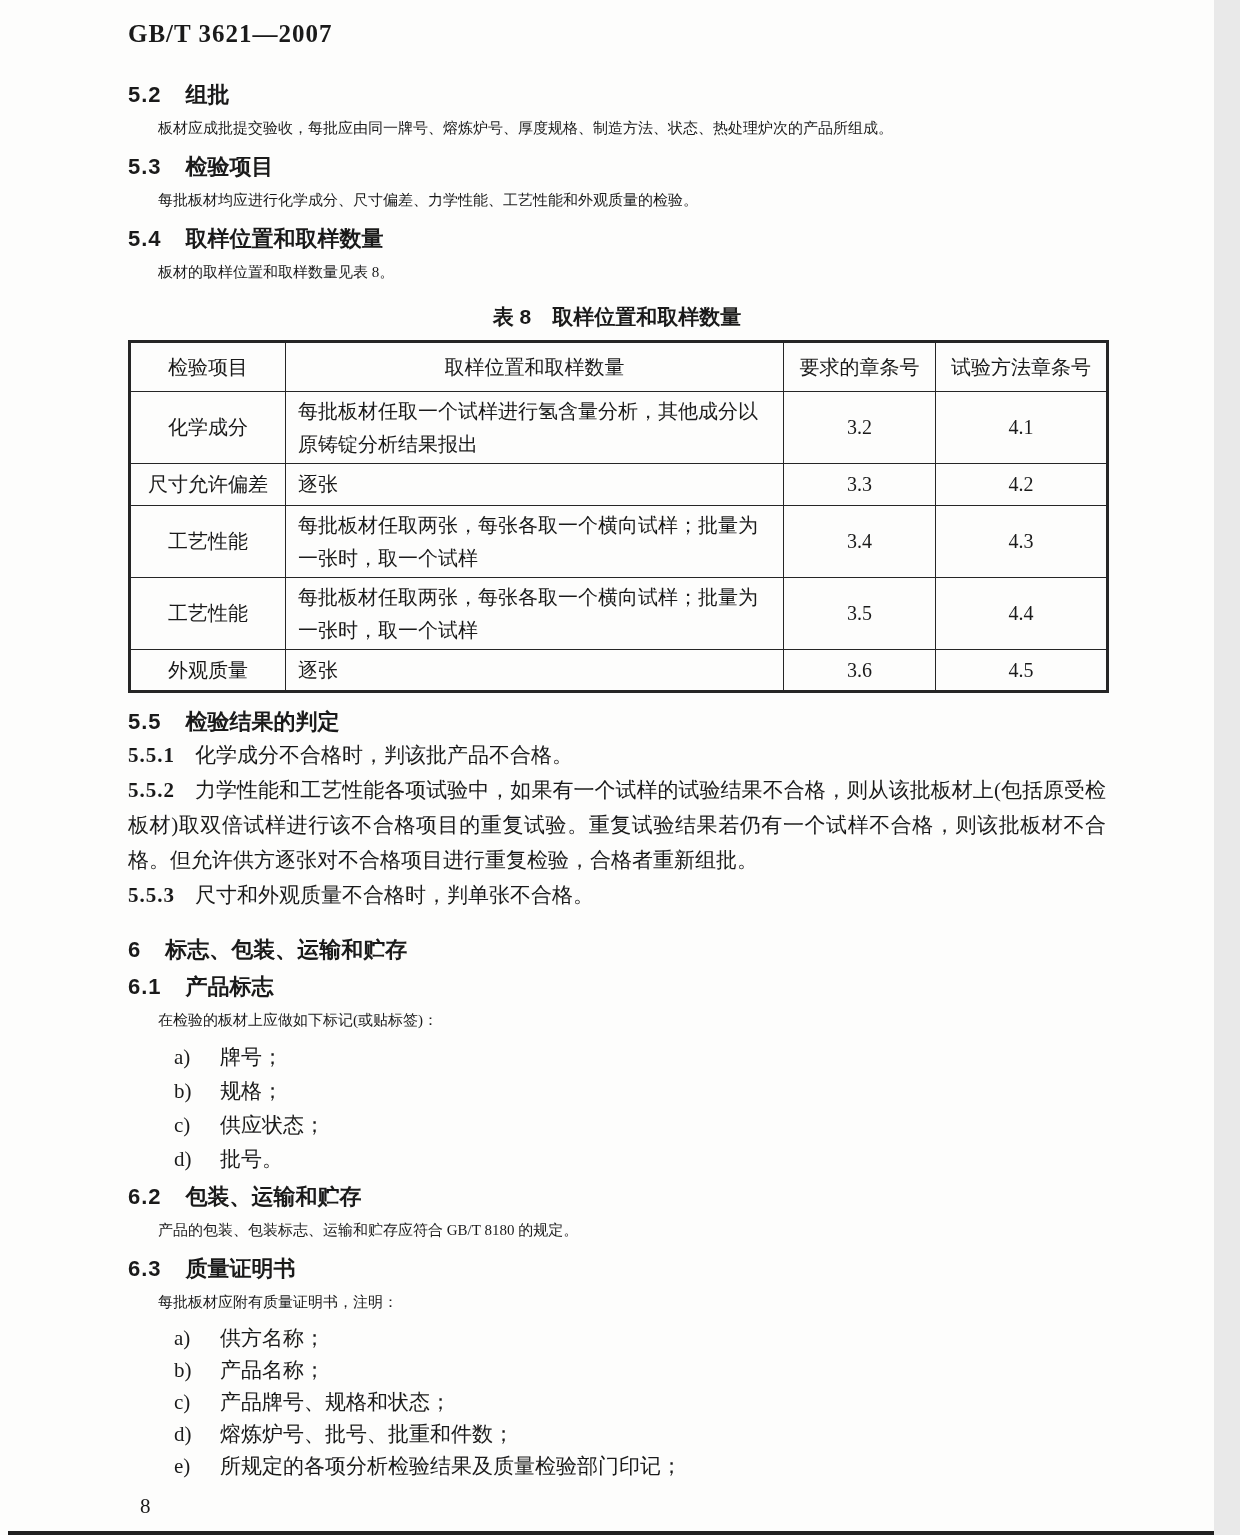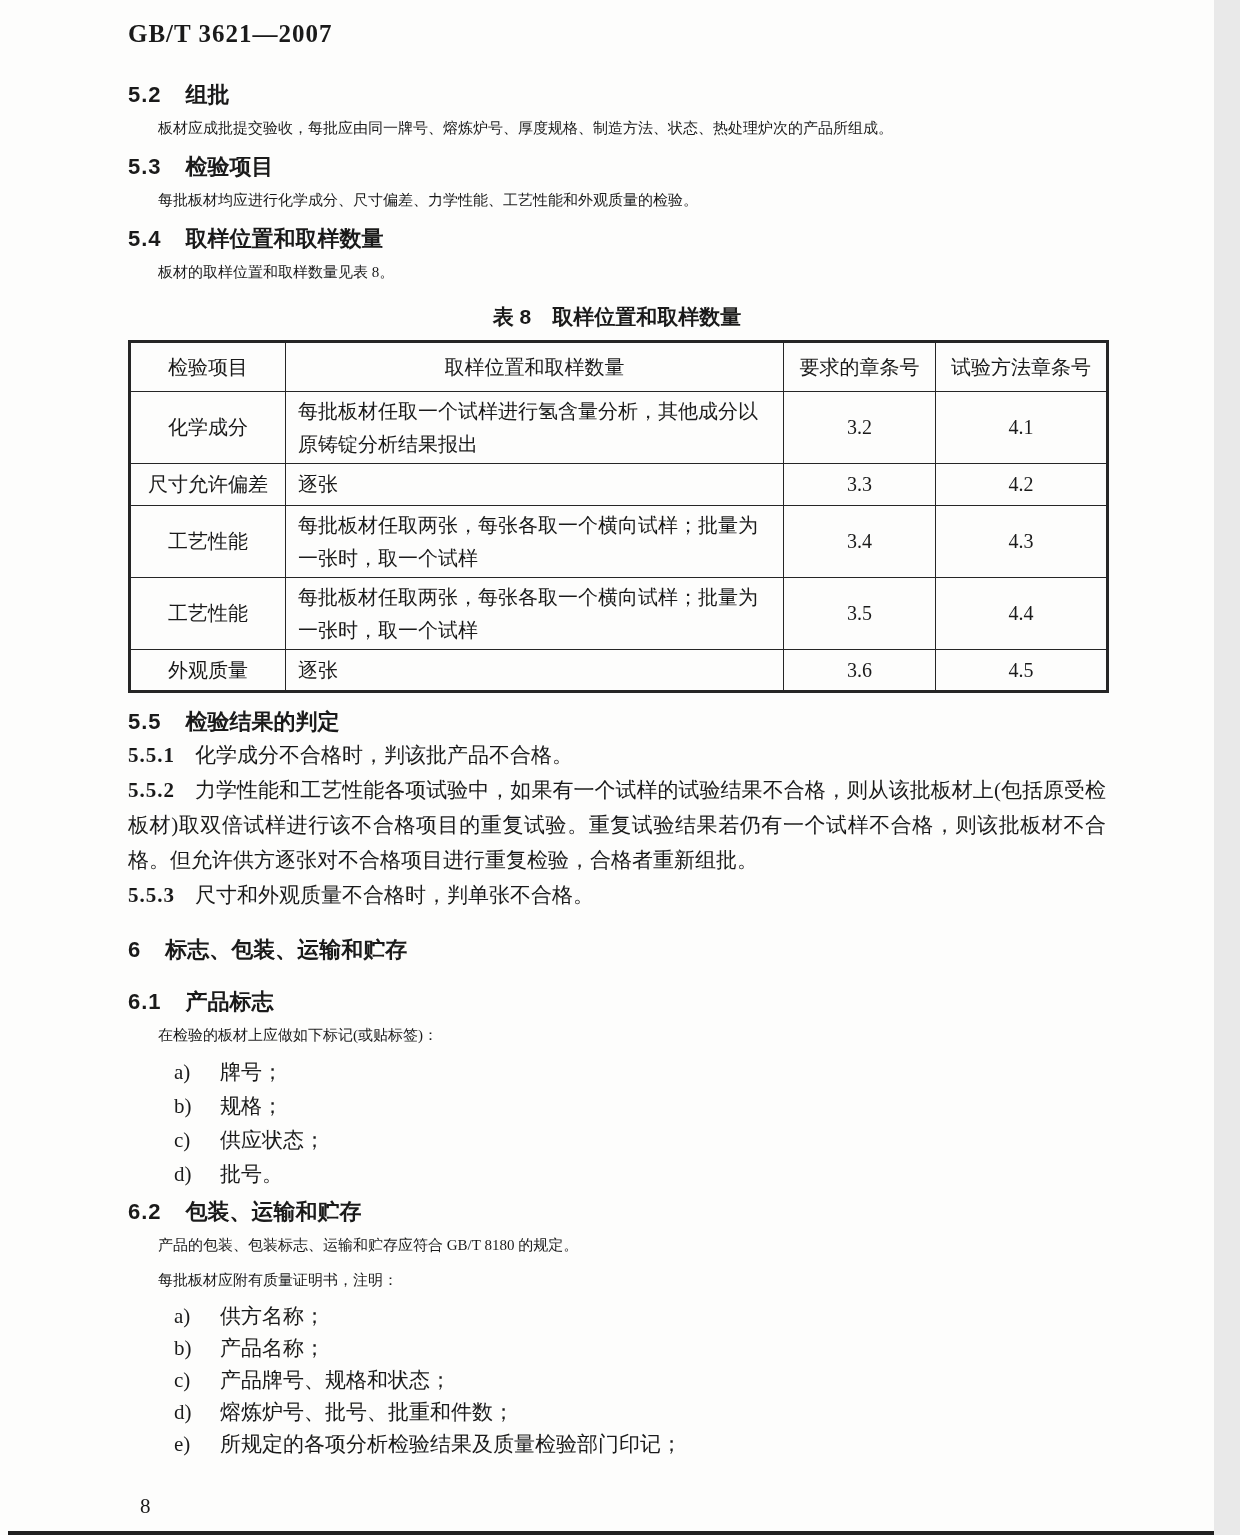--- a/index.html
+++ b/index.html
@@ -200,21 +200,21 @@
       <span class="cnum">5.5.2</span><span>力学性能和工艺性能各项试验中，如果有一个试样的试验结果不合格，则从该批板材上(包括原受检板材)取双倍试样进行该不合格项目的重复试验。重复试验结果若仍有一个试样不合格，则该批板材不合格。但允许供方逐张对不合格项目进行重复检验，合格者重新组批。</span>
     </p>
     <p class="clause">
       <span class="cnum">5.5.3</span><span>尺寸和外观质量不合格时，判单张不合格。</span>
     </p>
 
     <div class="h-section h-chapter">
       <span class="num">6</span><span>标志、包装、运输和贮存</span>
     </div>
 
-    <div class="h-section" style="margin-top:19px;">
+    <div class="h-section" style="margin-top:4px;">
       <span class="num">6.1</span><span>产品标志</span>
     </div>
     <p class="body-p indent">在检验的板材上应做如下标记(或贴标签)：</p>
     <div class="list list-a">
       <div class="list-item">
         <span class="li-label">a)</span>
           <span>牌号；</span>
       </div>
       <div class="list-item">
         <span class="li-label">b)</span>
@@ -228,20 +228,23 @@
         <span class="li-label">d)</span>
           <span>批号。</span>
       </div>
     </div>
 
     <div class="h-section mt-sm">
       <span class="num">6.2</span><span>包装、运输和贮存</span>
     </div>
     <p class="body-p indent">产品的包装、包装标志、运输和贮存应符合 GB/T 8180 的规定。</p>
 
+    <div class="h-section mt-sm">
+      <span class="num">6.3</span><span>质量证明书</span>
+    </div>
     <p class="body-p indent">每批板材应附有质量证明书，注明：</p>
     <div class="list list-b">
       <div class="list-item">
         <span class="li-label">a)</span>
           <span>供方名称；</span>
       </div>
       <div class="list-item">
         <span class="li-label">b)</span>
           <span>产品名称；</span>
       </div>

